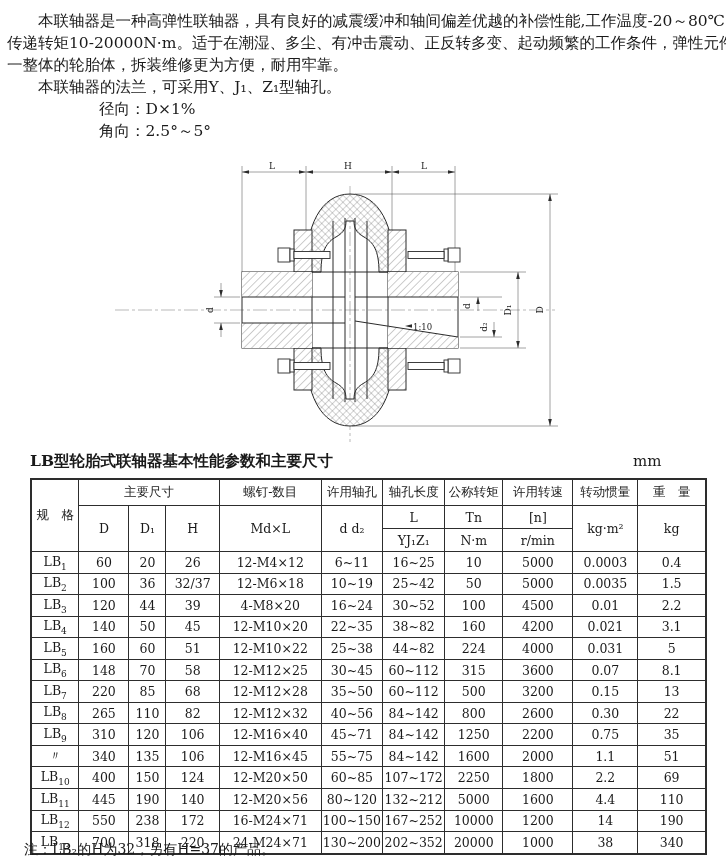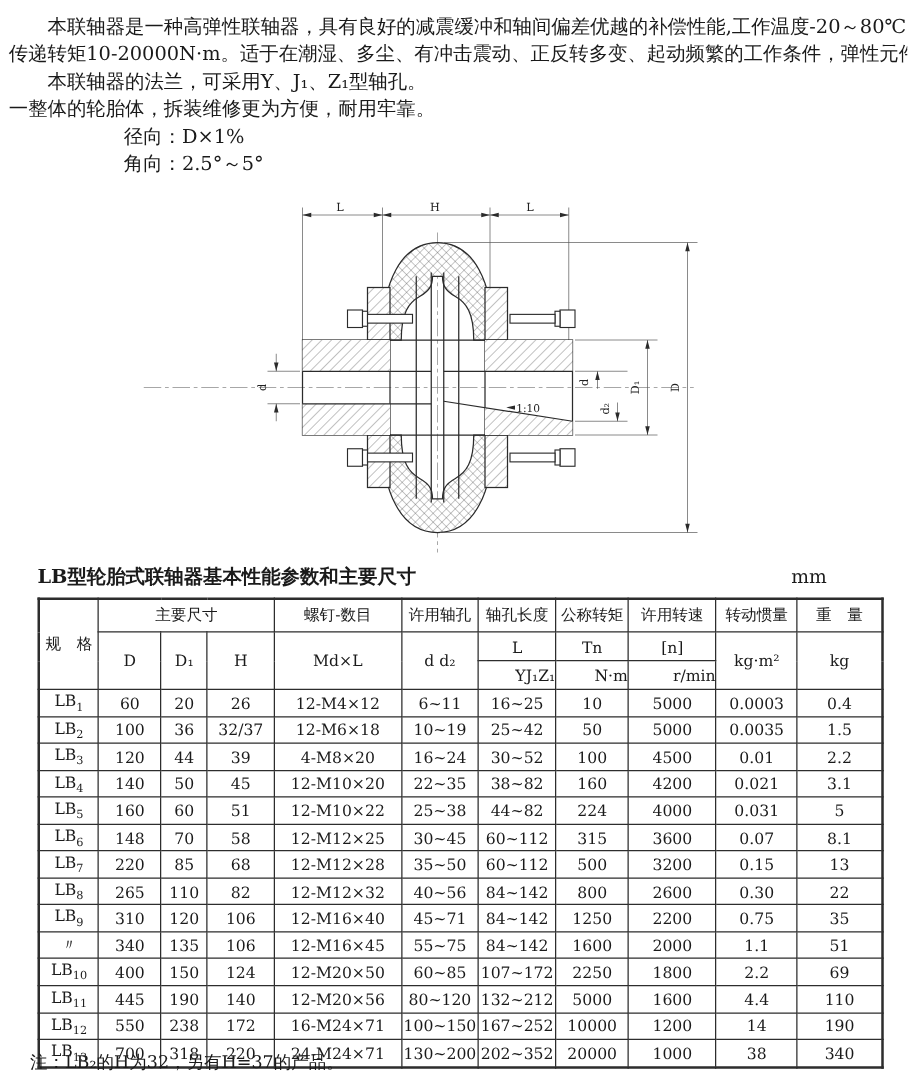--- a/index.html
+++ b/index.html
@@ -17,21 +17,21 @@
                    font-size:15.5px;font-weight:bold;}
   #unit-label{position:absolute;left:633px;top:452px;font-size:15px;font-weight:normal;}
   
   #spec-table{position:absolute;left:30px;top:478px;width:677px;border-collapse:collapse;
               table-layout:fixed;}
   #spec-table th,#spec-table td{border:1px solid #2d2d2d;text-align:center;vertical-align:middle;
               padding:0;font-weight:normal;font-size:12.5px;overflow:hidden;}
   #spec-table{border:2px solid #2d2d2d;}
   #spec-table tr.h1 th{height:25px;}
   #spec-table tr.h2 th{height:22px;}
-  #spec-table tr.h3 th{height:22px;text-align:right;}
+  #spec-table tr.h3 th{height:22px;}
   #spec-table tbody td{height:20.55px;}
   sub{font-size:0.72em;}
   
   #footnote{position:absolute;left:24px;top:841px;font-size:14px;}
   
   .ol{fill:none;stroke:#2b2b2b;stroke-width:1;}
   .thin{fill:none;stroke:#555;stroke-width:0.55;}
   .cline{fill:none;stroke:#8a8a8a;stroke-width:0.6;stroke-dasharray:14,3,3,3;}
   .arr{fill:#2b2b2b;stroke:none;}
   .boltfill{fill:#ffffff;stroke:#2b2b2b;stroke-width:0.9;}
@@ -39,22 +39,22 @@
   .tapertext{font-family:"DejaVu Serif","Liberation Serif",serif;font-size:8.5px;fill:#222;}
 </style>
 </head>
 <body>
 
 <div id="page">
 
   <div id="intro">
     <div class="ln indent">本联轴器是一种高弹性联轴器，具有良好的减震缓冲和轴间偏差优越的补偿性能,工作温度-20～80℃，</div>
     <div class="ln">传递转矩10-20000N·m。适于在潮湿、多尘、有冲击震动、正反转多变、起动频繁的工作条件，弹性元件是</div>
+    <div class="ln">一整体的轮胎体，拆装维修更为方便，耐用牢靠。</div>
     <div class="ln indent">本联轴器的法兰，可采用Y、J₁、Z₁型轴孔。</div>
-    <div class="ln">一整体的轮胎体，拆装维修更为方便，耐用牢靠。</div>
     <div class="ln comp-indent">径向：D×1%</div>
     <div class="ln comp-indent">角向：2.5°～5°</div>
   </div>
 
   <svg id="drawing" viewBox="100 158 470 300" xmlns="http://www.w3.org/2000/svg">
     <defs>
       <pattern id="hh" width="5.5" height="5.5" patternUnits="userSpaceOnUse" patternTransform="rotate(45)">
         <rect width="5.5" height="5.5" fill="#ffffff"></rect>
         <line x1="0" y1="0" x2="0" y2="5.5" stroke="#4a4a4a" stroke-width="0.55"></line>
       </pattern>

